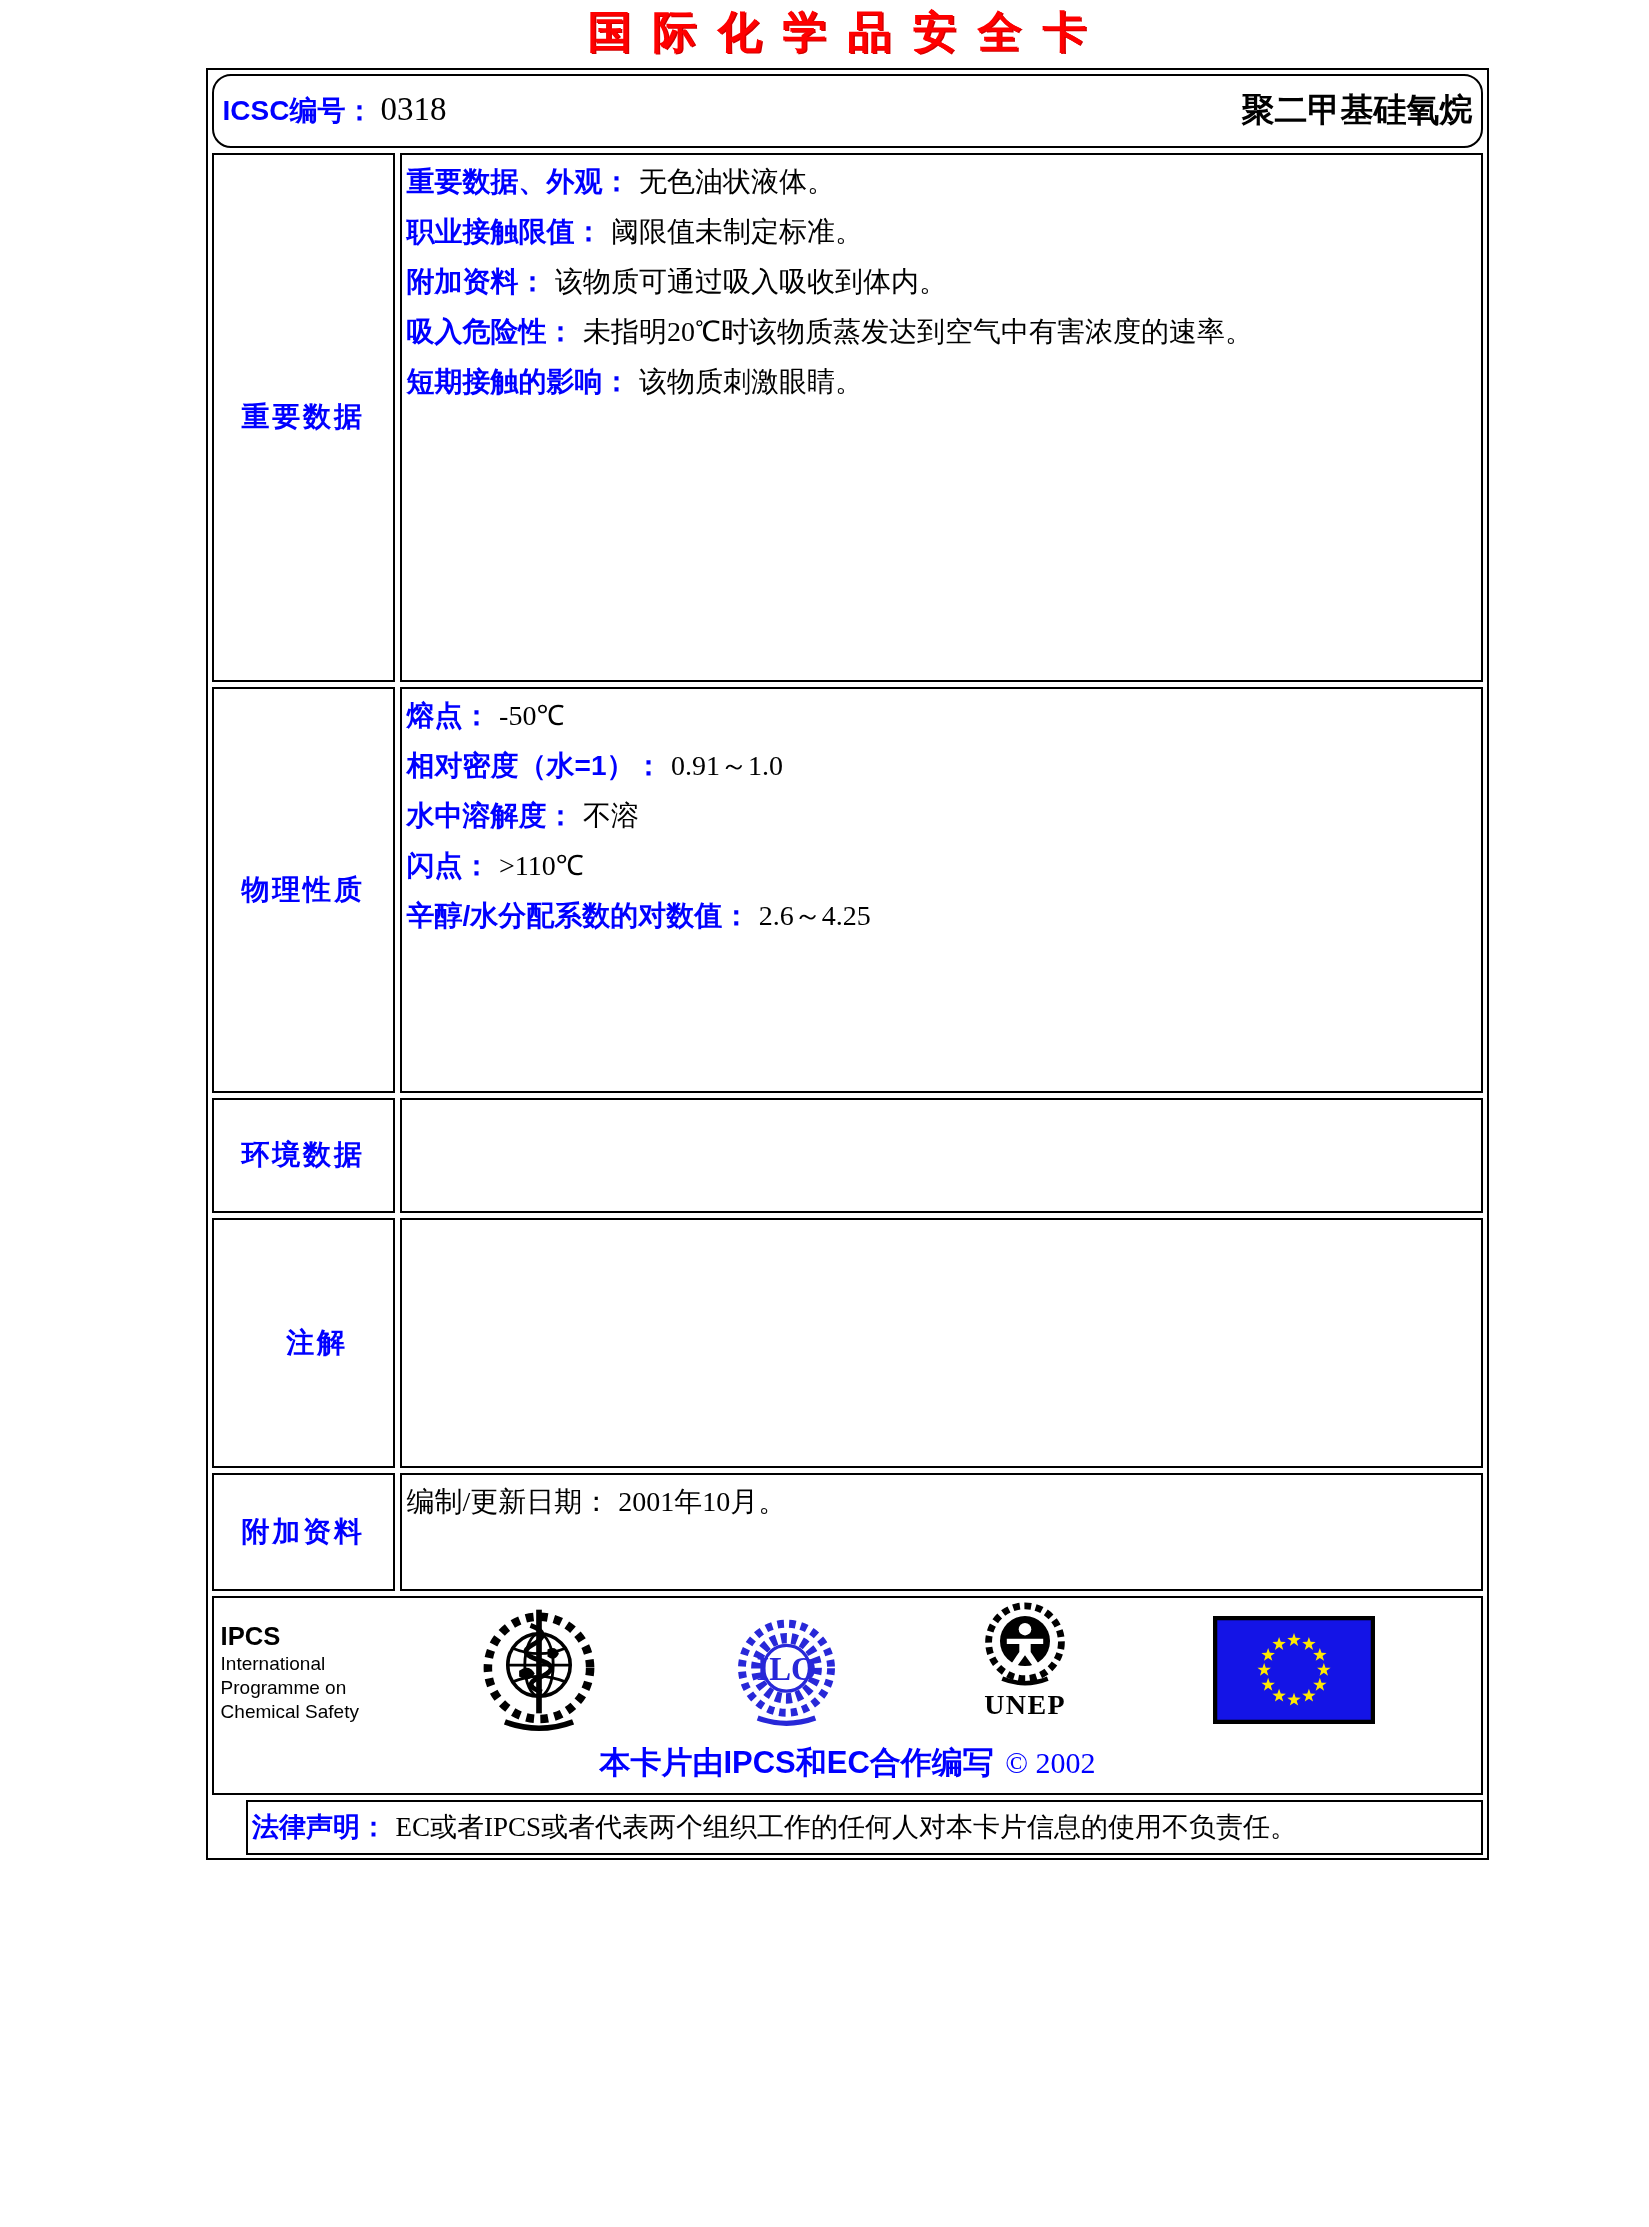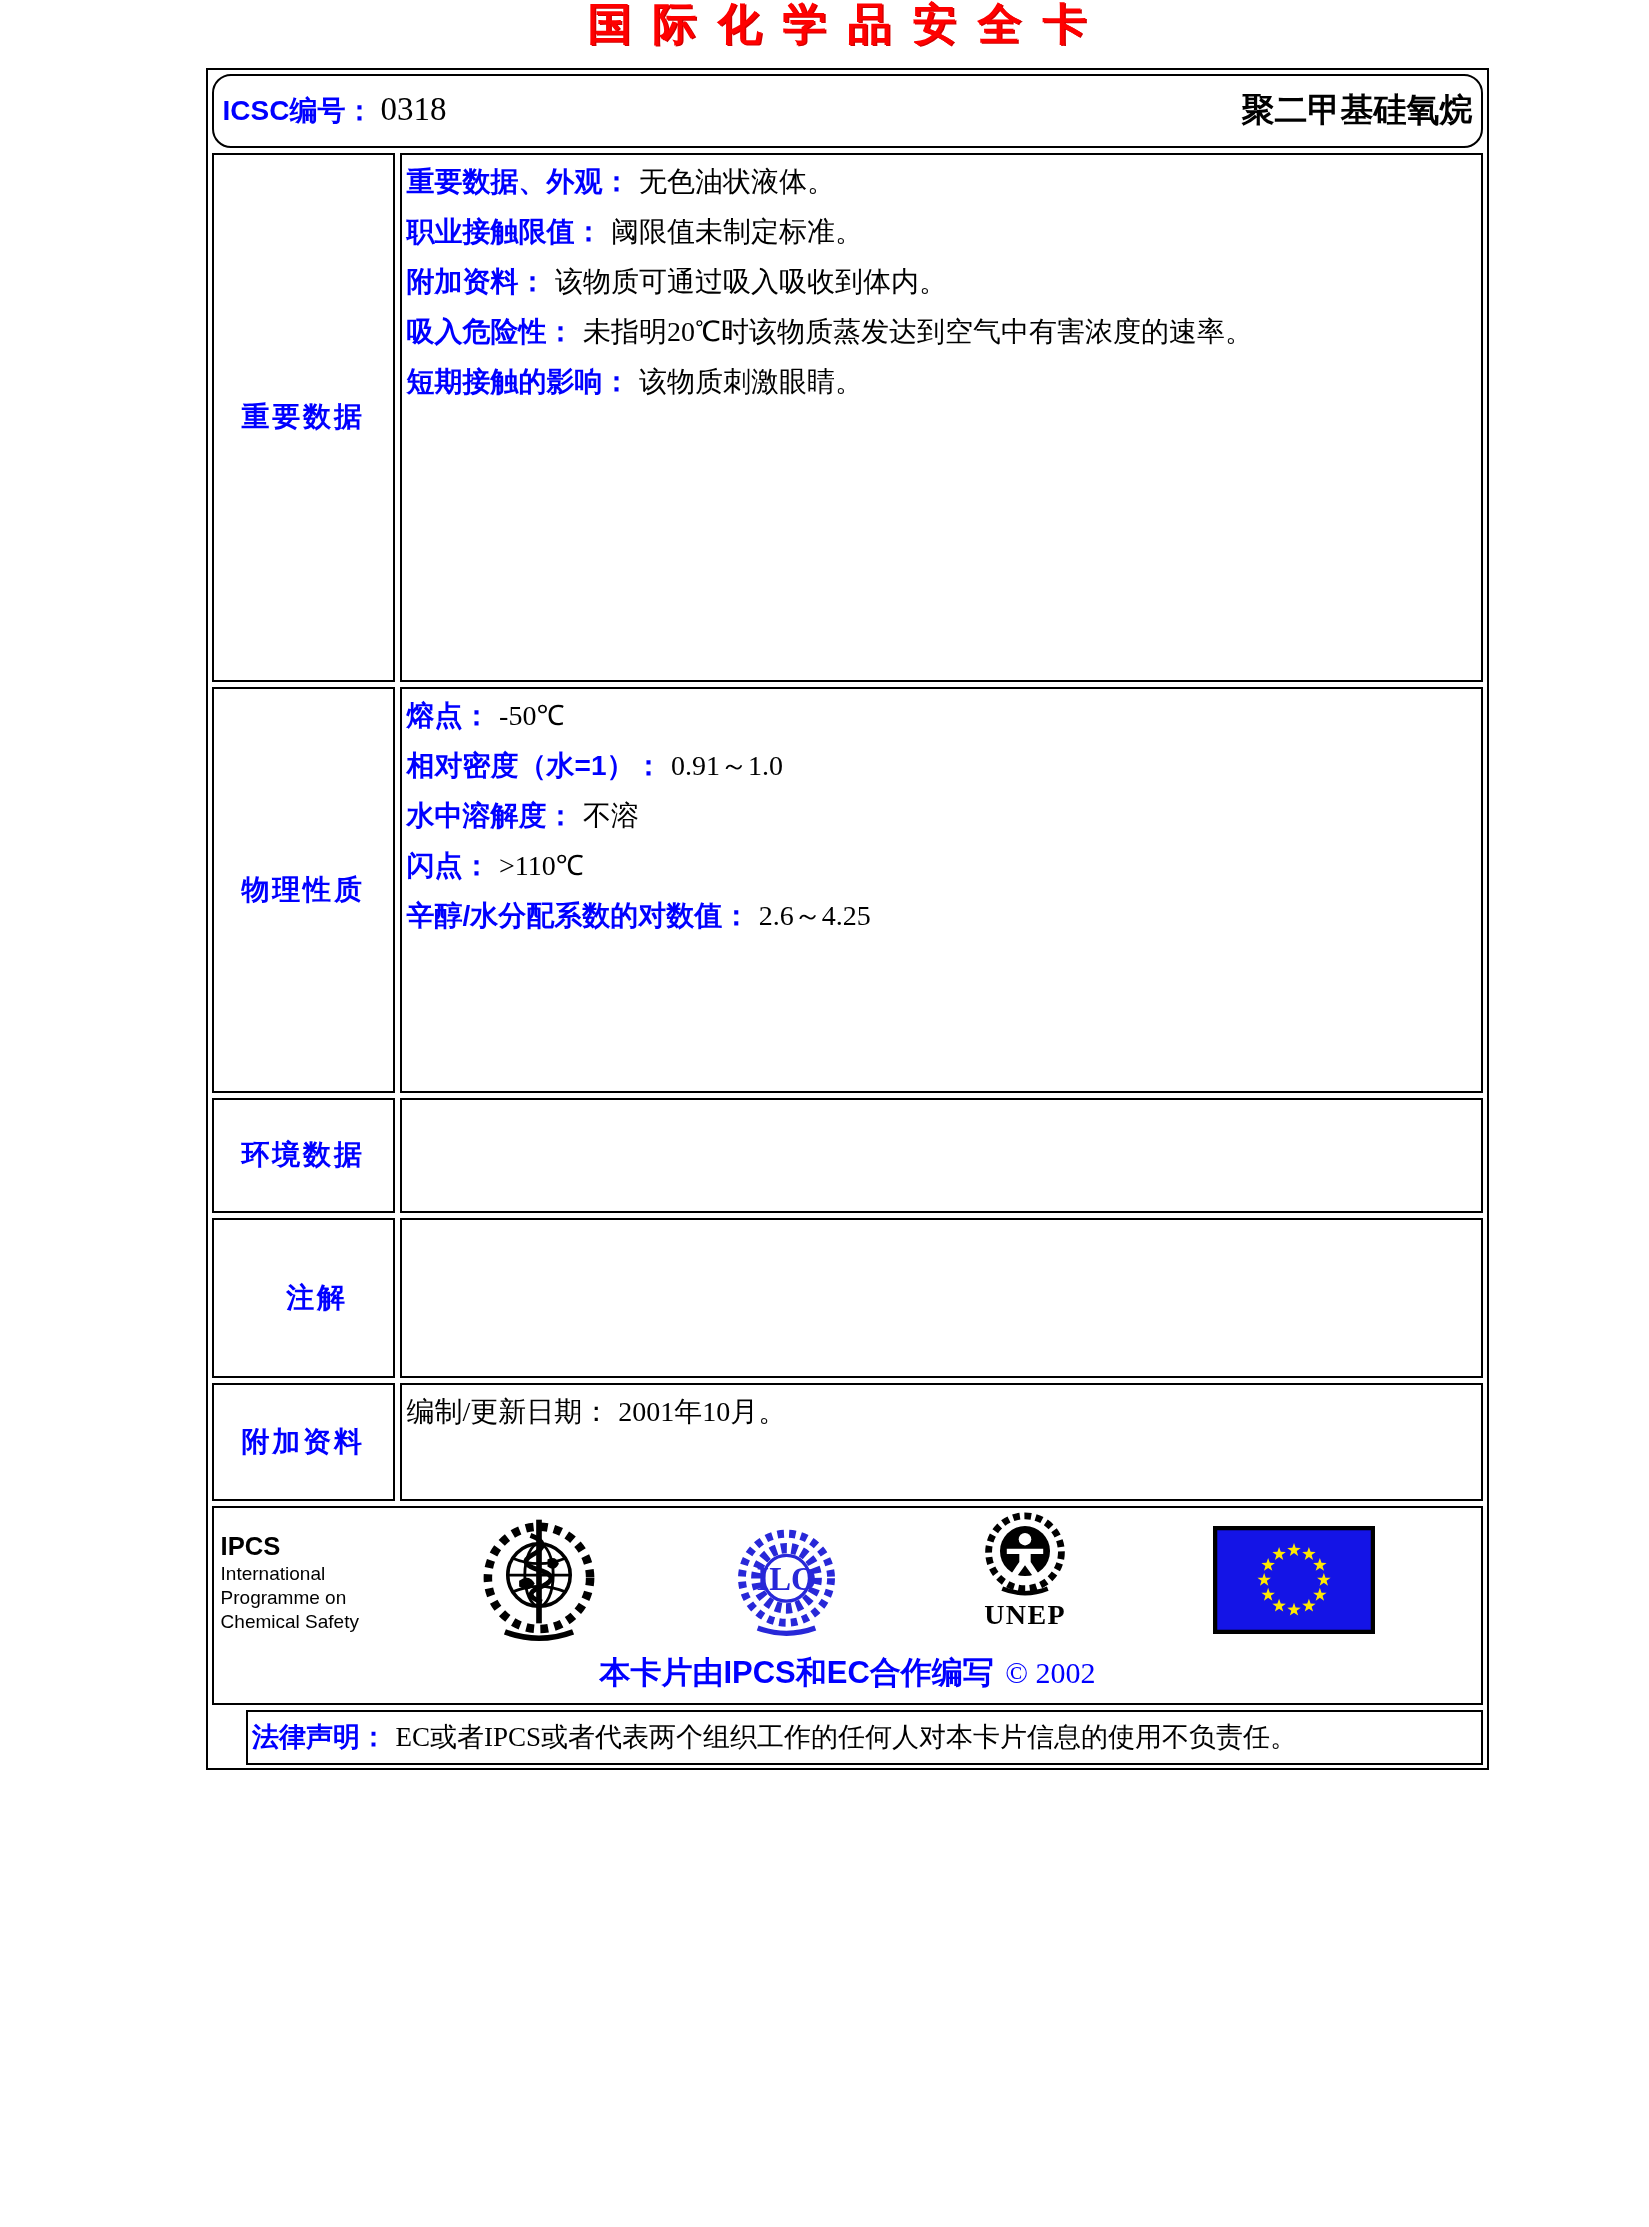--- a/index.html
+++ b/index.html
@@ -1,37 +1,37 @@
 <!DOCTYPE html>
 <html style="font-size:11.4px"><head>
 <meta charset="utf-8">
 <style>
   html,body{margin:0;padding:0;background:#fff;}
   .page{position:relative;width:1649px;height:2227px;background:#fff;overflow:hidden;
         font-family:"Liberation Sans",sans-serif;}
-  .title{position:absolute;top:0px;left:206px;width:1283px;text-align:center;
+  .title{position:absolute;top:8px;left:206px;width:1283px;text-align:center;
          color:#ff0000;font-weight:bold;font-size:44px;letter-spacing:21px;line-height:47px;
          text-shadow:1.4px 1.4px 0 #d00000;}
   .card{position:absolute;top:68px;left:206px;width:1283px;box-sizing:border-box;
         border:2.8px solid #000;padding:3.6px;display:flex;flex-direction:column;gap:5px;background:#fff;}
   .row{display:flex;gap:5.7px;}
   .cell{border:2.1px solid #000;box-sizing:border-box;background:#fff;}
   .full{flex:1;}
   .label-cell{width:183px;flex:none;display:flex;align-items:center;justify-content:center;
               color:#0000ff;font-weight:bold;font-size:28px;letter-spacing:2.8px;}
   .content-cell{flex:1;padding:2.8px 4.3px;overflow:hidden;}
   .line{line-height:50px;font-size:28px;white-space:nowrap;}
   .k{color:#0000ff;font-weight:bold;margin-right:8.5px;}
   .v{color:#000;font-family:"Liberation Serif",serif;}
   
   .r-header .cell{height:74px;}
   .r-important .cell{height:529px;}
   .r-physical .cell{height:406px;}
   .r-environment .cell{height:115px;}
-  .r-notes .cell{height:160px;padding-left:28px;}
+  .r-notes .cell{height:250px;padding-left:28px;}
   .r-additional .cell{height:118px;}
   .r-logos .cell{height:199px;}
   .r-legal .cell{height:55px;}
   .header-cell{display:flex;align-items:center;justify-content:space-between;padding:0 9px;border-radius:19px;}
   .icsc-label{color:#0000ff;font-weight:bold;font-size:28px;}
   .icsc-number{color:#000;font-family:"Liberation Serif",serif;font-size:33px;margin-left:7px;}
   .chem-name{color:#000;font-family:"Liberation Serif",serif;font-size:33px;font-weight:bold;}
   .logos-cell{position:relative;}
   .ipcs-block{position:absolute;left:7px;top:23px;color:#000;}
   .ipcs-title{font-weight:bold;font-size:25.6px;line-height:31px;}

